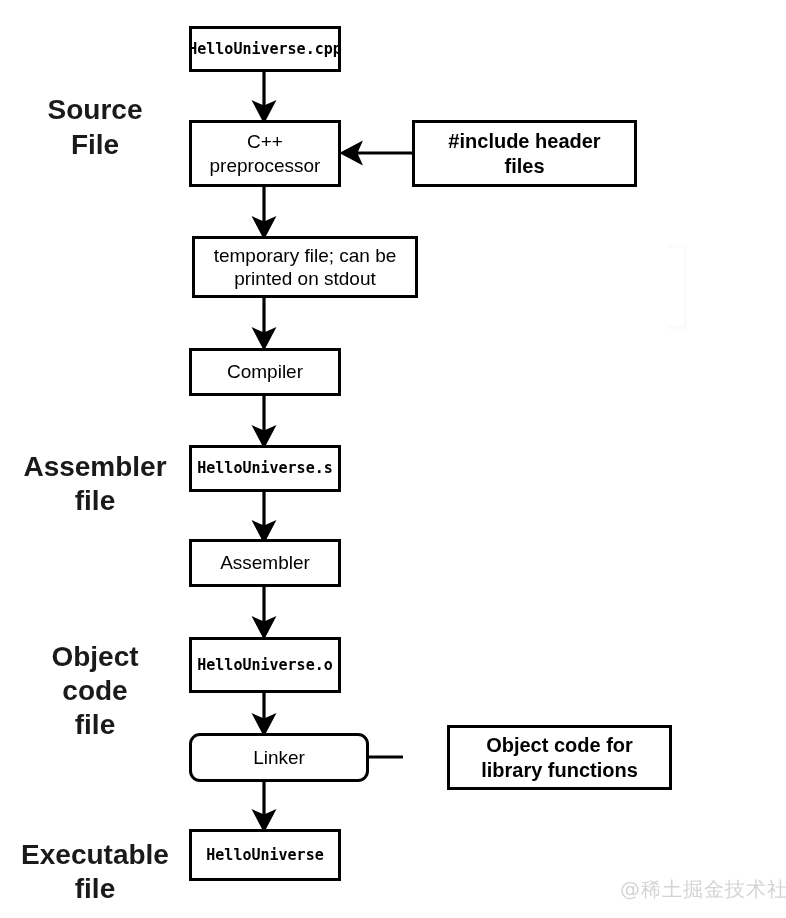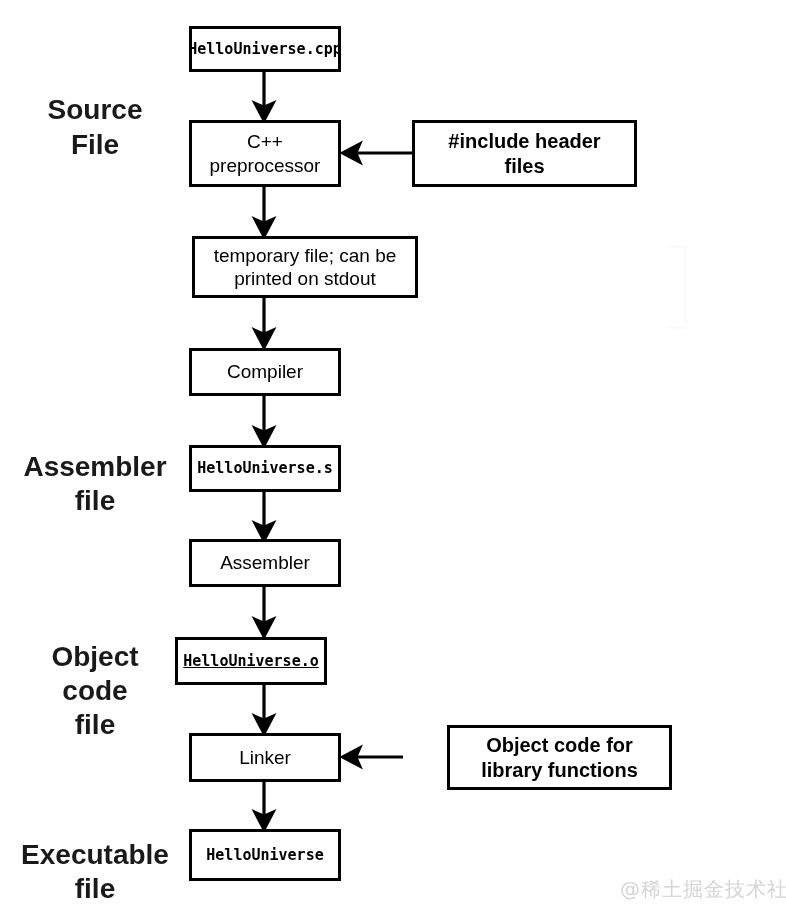--- a/index.html
+++ b/index.html
@@ -158,25 +158,25 @@
   </div>
 
   <div class="node mono" style="left:189px; top:445px; width:152px; height:47px;">
     <span class="node-label">HelloUniverse.s</span>
   </div>
 
   <div class="node sans" style="left:189px; top:539px; width:152px; height:48px;">
     <span class="node-label">Assembler</span>
   </div>
 
-  <div class="node mono" style="left:175px; top:637px; width:152px; height:48px;text-decoration:underline;">
+  <div class="node mono" style="left:189px; top:637px; width:152px; height:56px;">
     <span class="node-label">HelloUniverse.o</span>
   </div>
 
-  <div class="node sans" style="left:189px; top:733px; width:152px; height:49px;">
+  <div class="node sans" style="left:189px; top:733px; width:180px; height:49px;border-radius:11px;">
     <span class="node-label">Linker</span>
   </div>
 
   <div class="node bold" style="left:403px; top:725px; width:225px; height:65px;margin-left:44px;">
     <div>
       <span class="node-label">Object code for</span>
       <span class="node-label">library functions</span>
     </div>
   </div>
 

